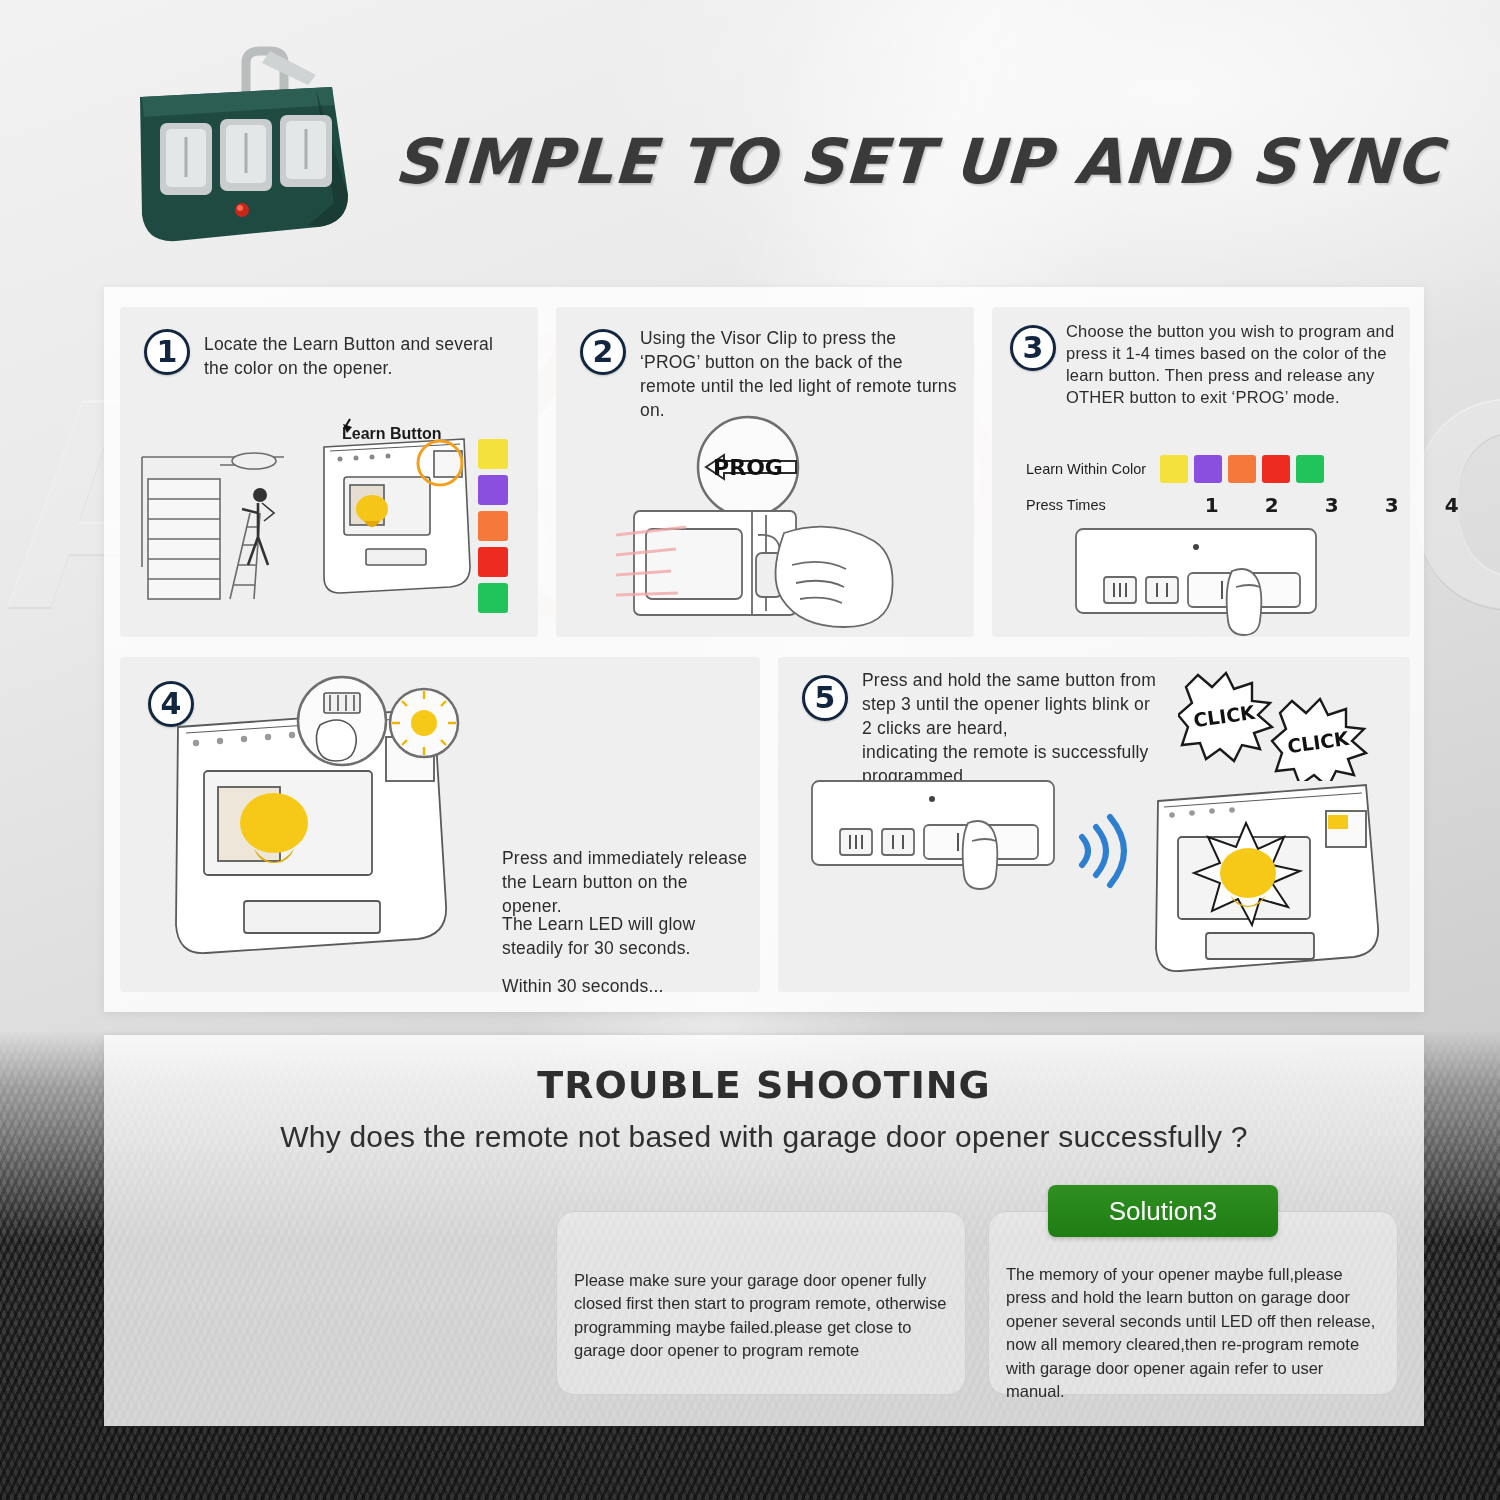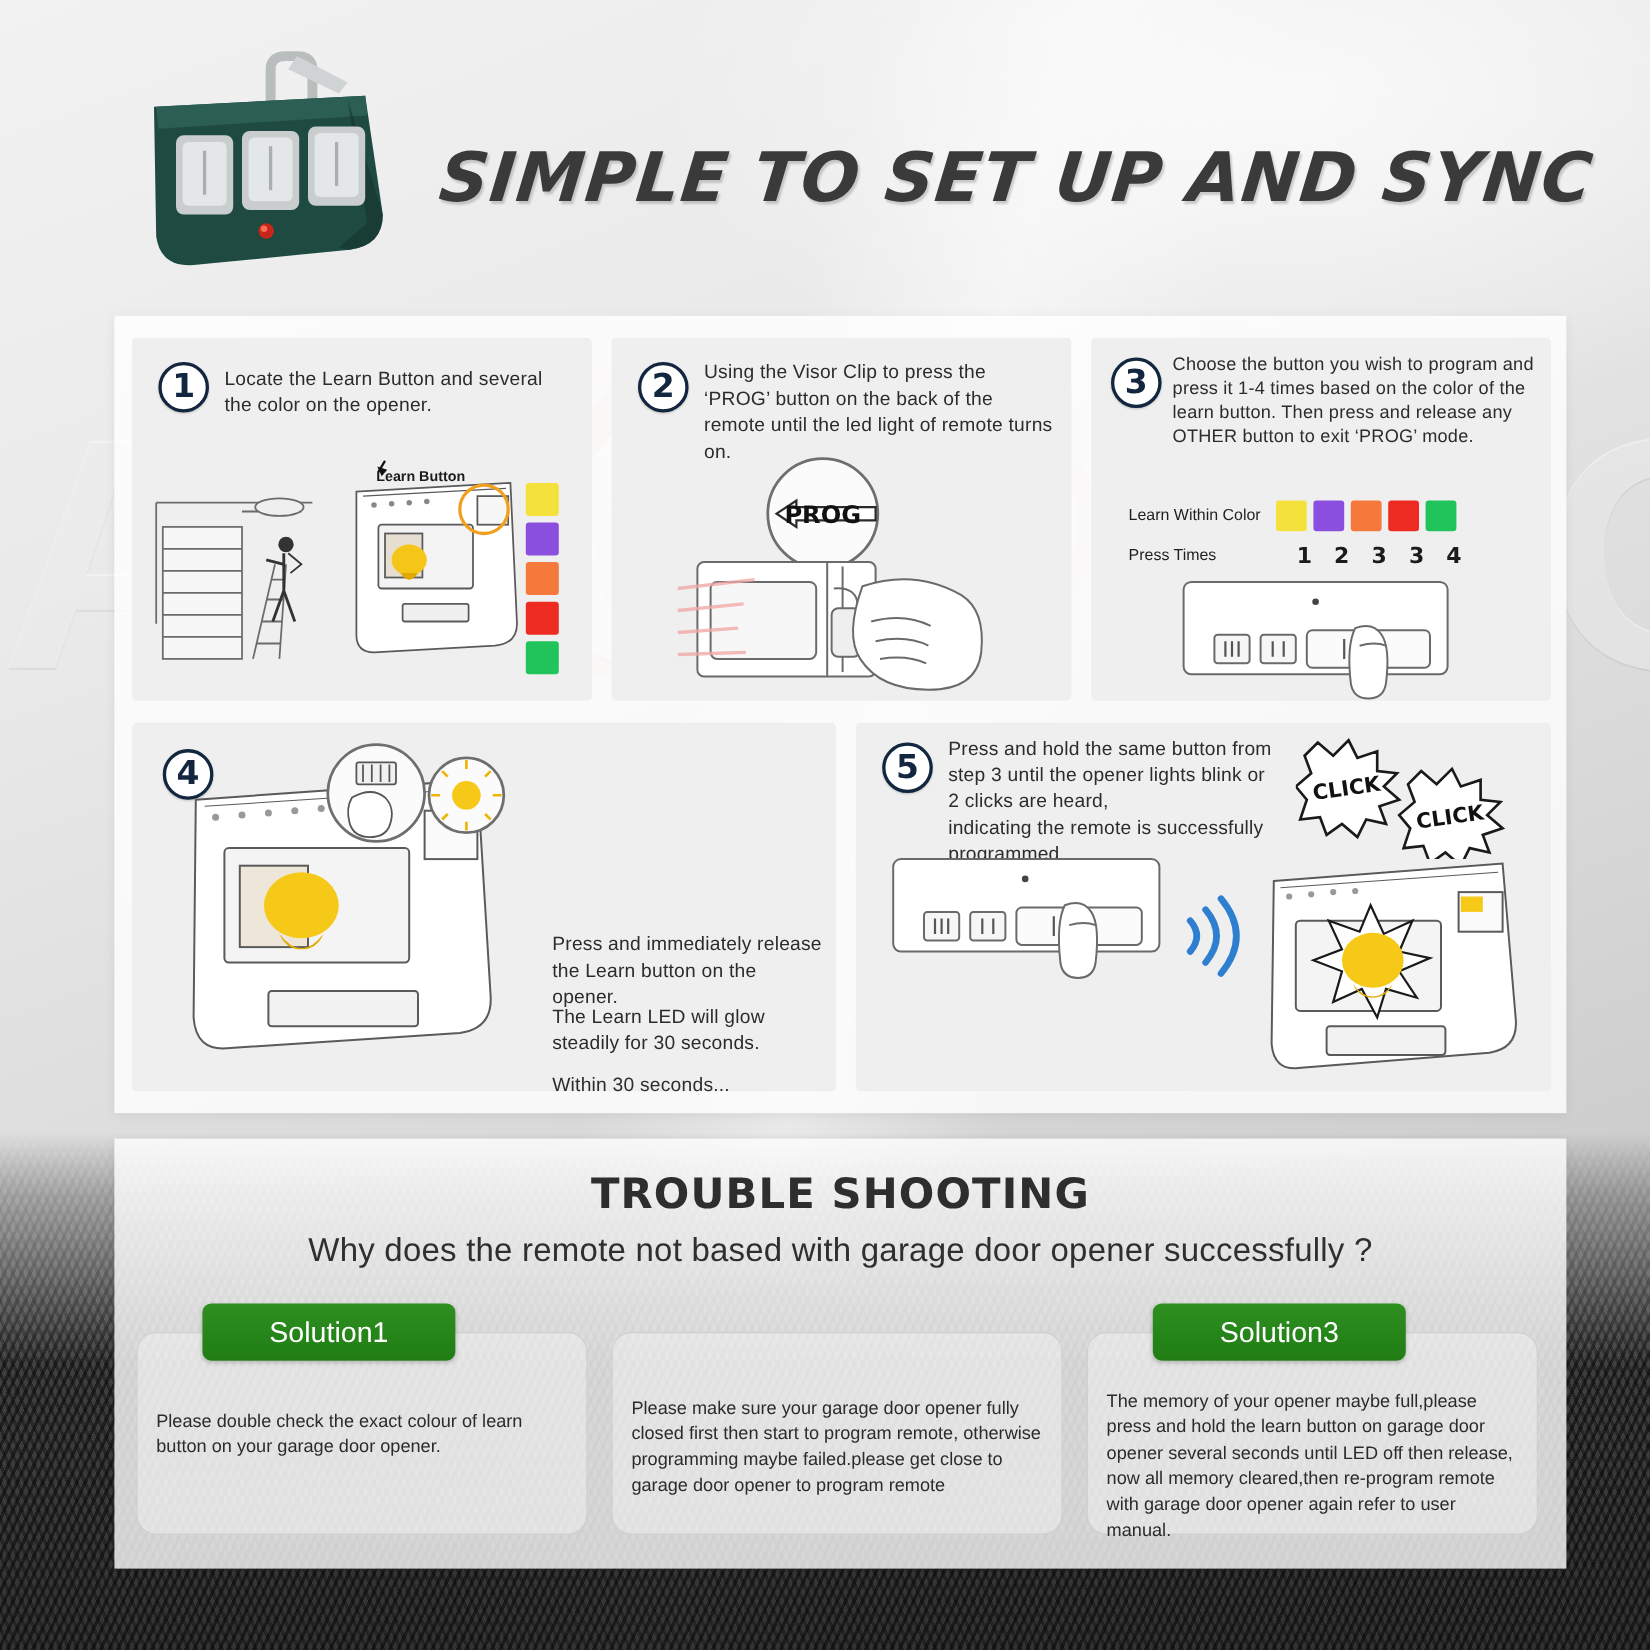--- a/index.html
+++ b/index.html
@@ -236,21 +236,21 @@
 
       <circle cx="306" cy="46" r="22" fill="none" stroke="#f0a01e" stroke-width="3"></circle>
 
       <ellipse cx="238" cy="92" rx="16" ry="14" fill="#f5c518"></ellipse>
       <path d="M230 104 q8 12 16 0" fill="#e0a800"></path>
 
       <path d="M210 12 L216 2" stroke="#111" stroke-width="2" fill="none"></path>
       <path d="M213 16 l-4 -9 l9 3 z" fill="#111"></path>
     </svg>
 
-    <div class="small-label" style="left:222px; top:118px; font-size:13px; font-weight:700; color:#1b1b1b;">Learn Button</div>
+    <div class="small-label" style="left:222px; top:118px; font-size:16px; font-weight:700; color:#1b1b1b;">Learn Button</div>
 
     <div class="strip" style="left:358px; top:132px;">
       <div class="sw" style="background:#F5E13C;"></div>
       <div class="sw" style="background:#8B4FE0;"></div>
       <div class="sw" style="background:#F5793B;"></div>
       <div class="sw" style="background:#EE2B21;"></div>
       <div class="sw" style="background:#21C35B;"></div>
     </div>
   </div>
 
@@ -297,21 +297,21 @@
     <div class="step-text" style="left:74px; top:14px; width:334px; font-size:16.5px; line-height:1.33;">Choose the button you wish to program and press it 1-4 times based on the color of the learn button. Then press and release any OTHER button to exit ‘PROG’ mode.</div>
 
     <div class="swatch-row" style="left:34px; top:148px;">
       <span class="legend-title">Learn Within Color</span>
       <span class="swatch" style="background:#F5E13C; margin-left:14px;"></span>
       <span class="swatch" style="background:#8B4FE0;"></span>
       <span class="swatch" style="background:#F5793B;"></span>
       <span class="swatch" style="background:#EE2B21;"></span>
       <span class="swatch" style="background:#21C35B;"></span>
     </div>
-    <div class="press-row" style="left:34px; top:186px;">
+    <div class="press-row" style="left:34px; top:186px;gap:26px;">
       <span class="legend-title">Press Times</span>
       <span class="press-num" style="margin-left:66px;">1</span>
       <span class="press-num">2</span>
       <span class="press-num">3</span>
       <span class="press-num">3</span>
       <span class="press-num">4</span>
     </div>
 
     <svg style="position:absolute; left:80px; top:218px;" width="290" height="112" viewBox="0 0 290 112">
       <g stroke="#6a6a6a" fill="#fff" stroke-width="1.8">
@@ -435,25 +435,20 @@
         <path d="M424 120 q18 22 36 0 q-6 12 -18 12 q-12 0 -18 -12 z" fill="#e0a900"></path>
       </g>
     </svg>
   </div>
 </div>
 
 <div class="ts-panel">
   <div class="ts-title">TROUBLE SHOOTING</div>
   <div class="ts-sub">Why does the remote not based with garage door opener successfully ?</div>
 
-  <div class="sol s1">
-    <div class="sol-box"></div>
-    <div class="sol-tab">Solution1</div>
-    <div class="sol-body">Please double check the exact colour of learn button on your garage door opener.</div>
-  </div>
 
   <div class="sol s2">
     <div class="sol-box"></div>
     <div class="sol-body" style="top:84px;">Please make sure your garage door opener fully closed first then start to program remote, otherwise programming maybe failed.please get close to garage door opener to program remote</div>
   </div>
 
   <div class="sol s3">
     <div class="sol-box"></div>
     <div class="sol-tab">Solution3</div>
     <div class="sol-body" style="top:78px;">The memory of your opener maybe full,please press and hold the learn button on garage door opener several seconds until LED off then release, now all memory cleared,then re-program remote with garage door opener again refer to user manual.</div>

